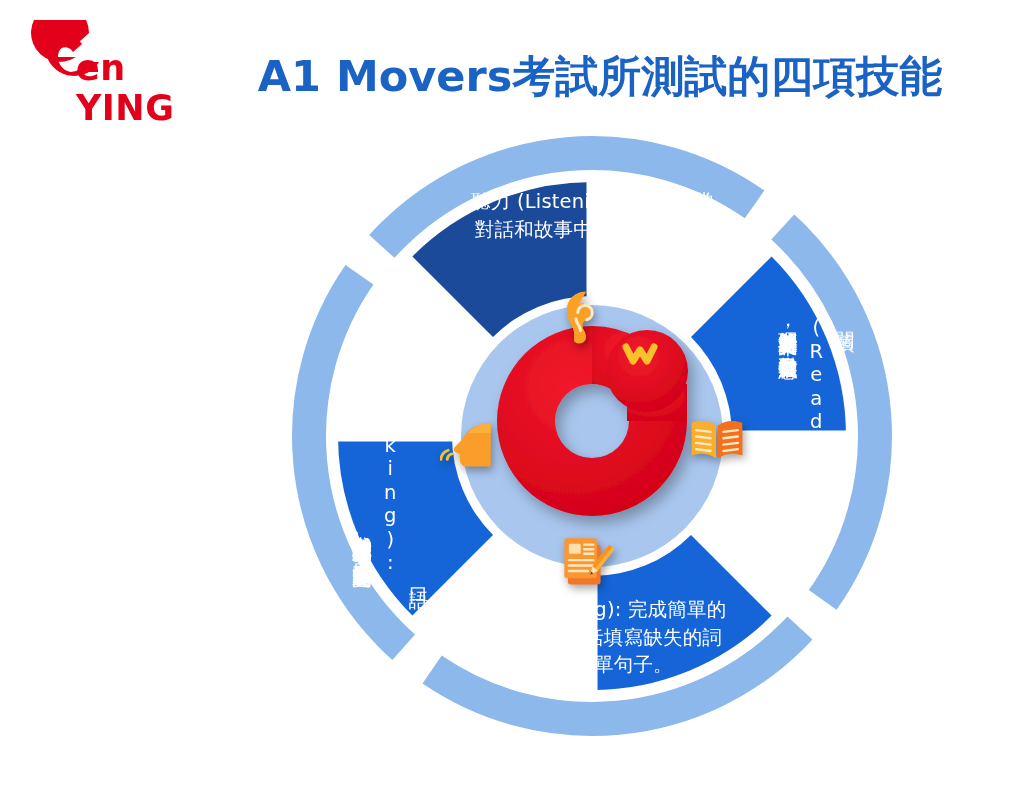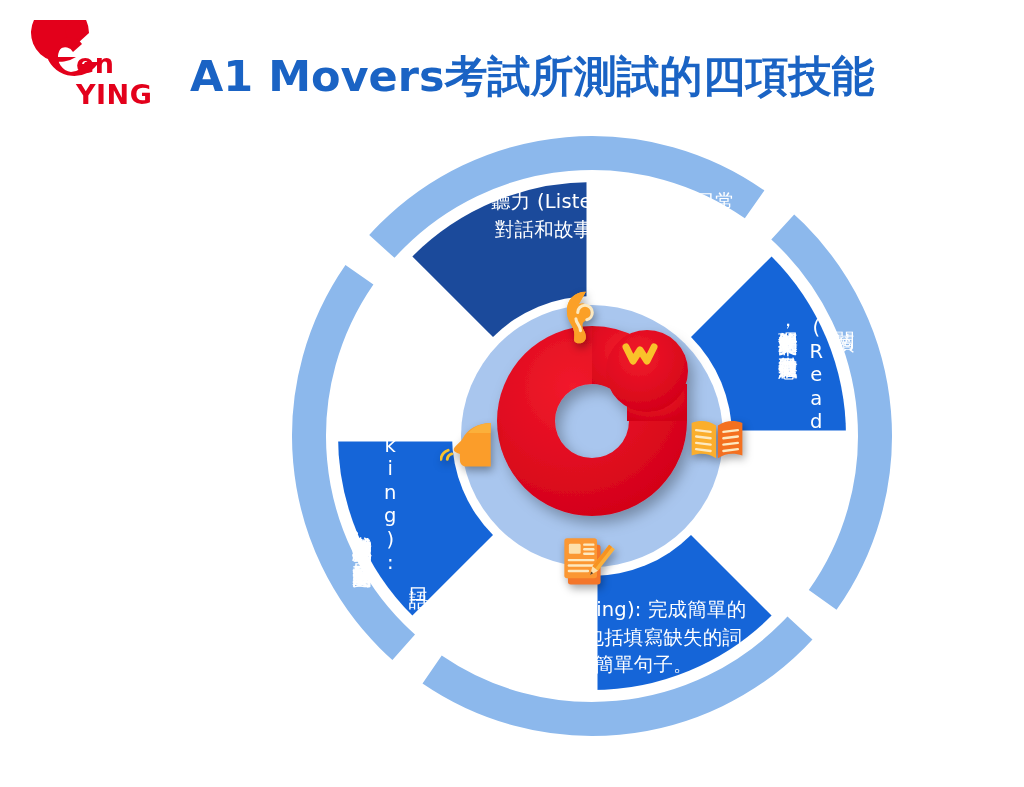--- a/index.html
+++ b/index.html
@@ -27,31 +27,32 @@
     left: 18px;
     top: 20px;
     width: 150px;
     height: 74px;
   }
   #logo svg { display: block; }
   #logo-text {
     position: absolute;
     left: 58px;
     top: 28px;
-    font-size: 27px;
+    font-size: 35px;
     font-weight: bold;
     color: #e3001b;
     letter-spacing: 0.5px;
     font-family: "DejaVu Sans", sans-serif;
   }
   #page-title {
     position: absolute;
     left: 190px;
     top: 48px;
     width: 820px;
+    text-align: center;
     font-size: 43px;
     font-weight: bold;
     color: #1a63c4;
     letter-spacing: 0px;
     white-space: nowrap;
     font-family: "DejaVu Sans", "Liberation Sans", sans-serif;
   }
 
   
   #wheel-wrap {
@@ -70,21 +71,20 @@
 
   
   .seg-label {
     position: absolute;
     color: #ffffff;
     font-size: 19.5px;
     line-height: 1.42;
     text-align: center;
     font-family: "DejaVu Sans", "Liberation Sans", sans-serif;
     letter-spacing: 0.2px;
-    margin-left: 20px;
   }
   #label-listening {
     left: 180px;
     top: 62px;
     width: 262px;
   }
   #label-writing {
     left: 178px;
     top: 470px;
     width: 268px;

